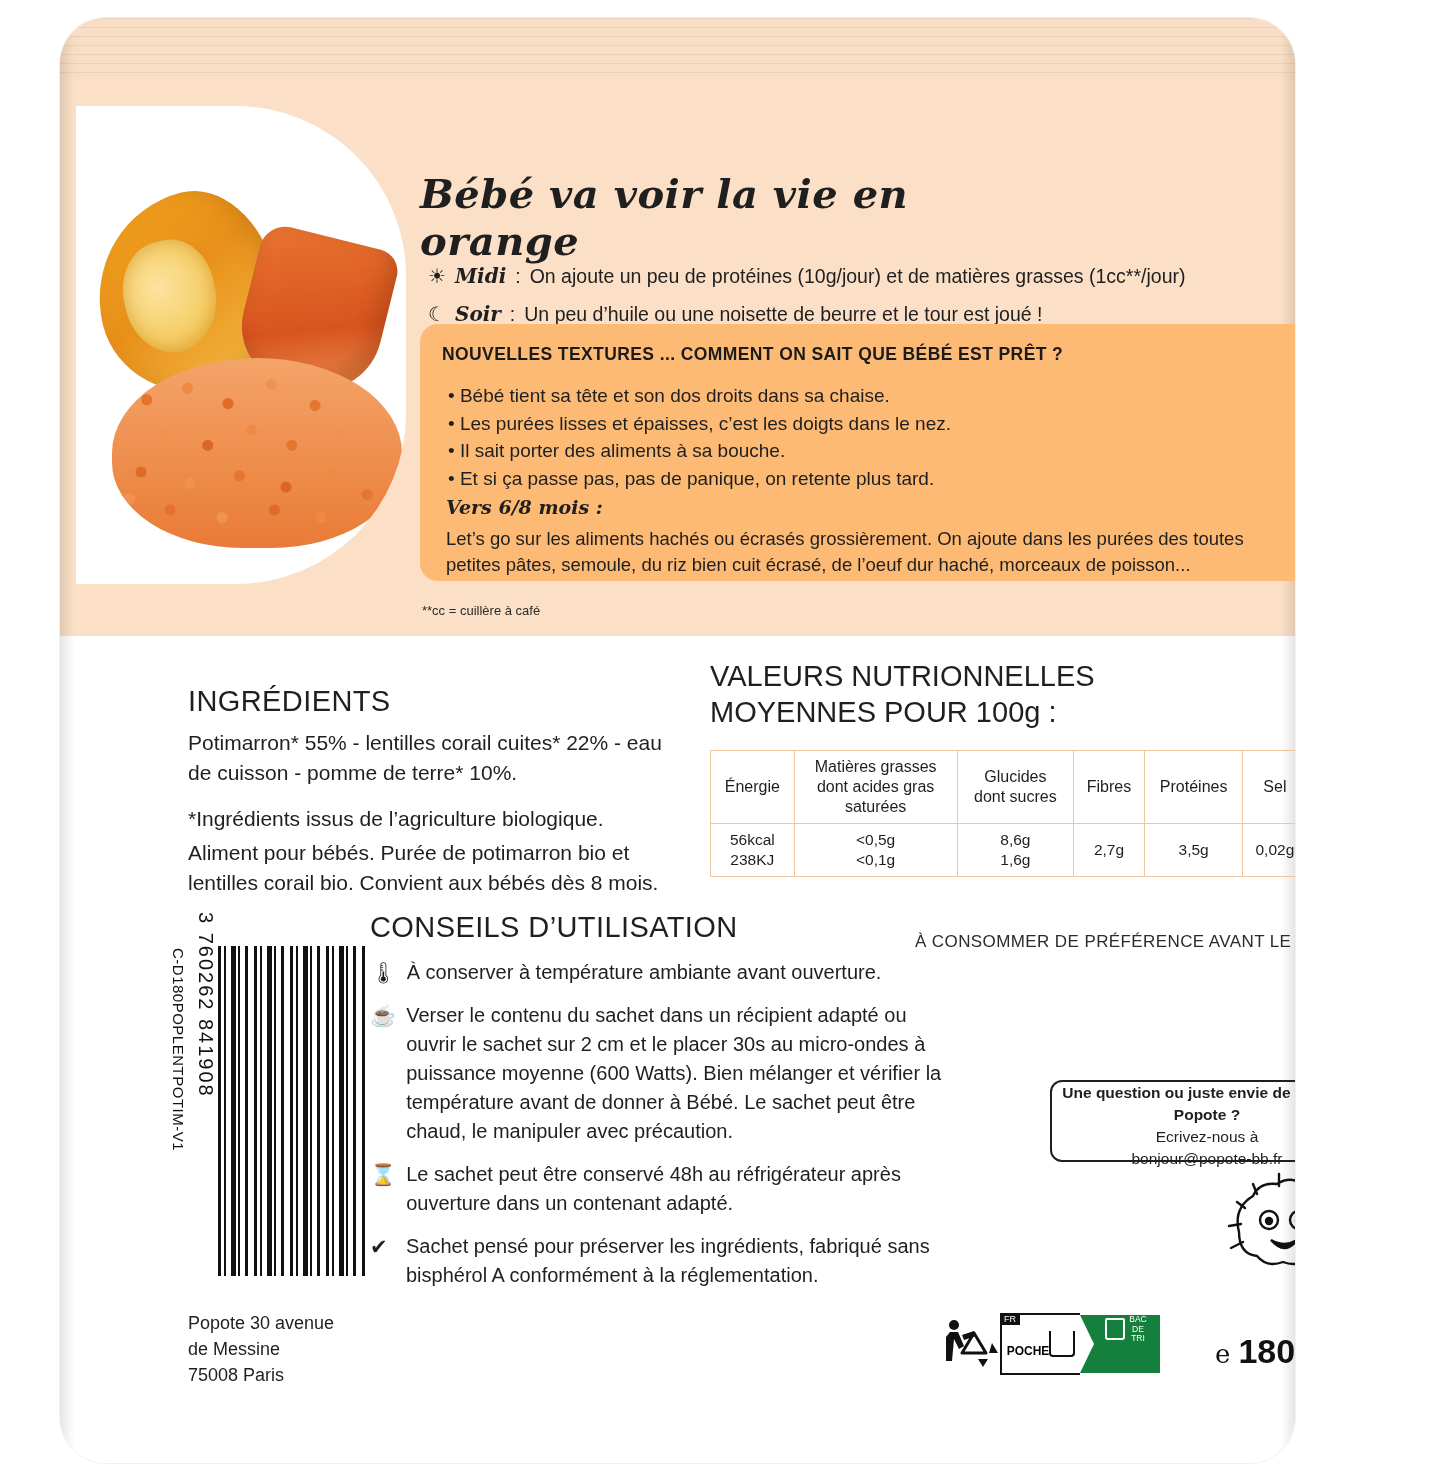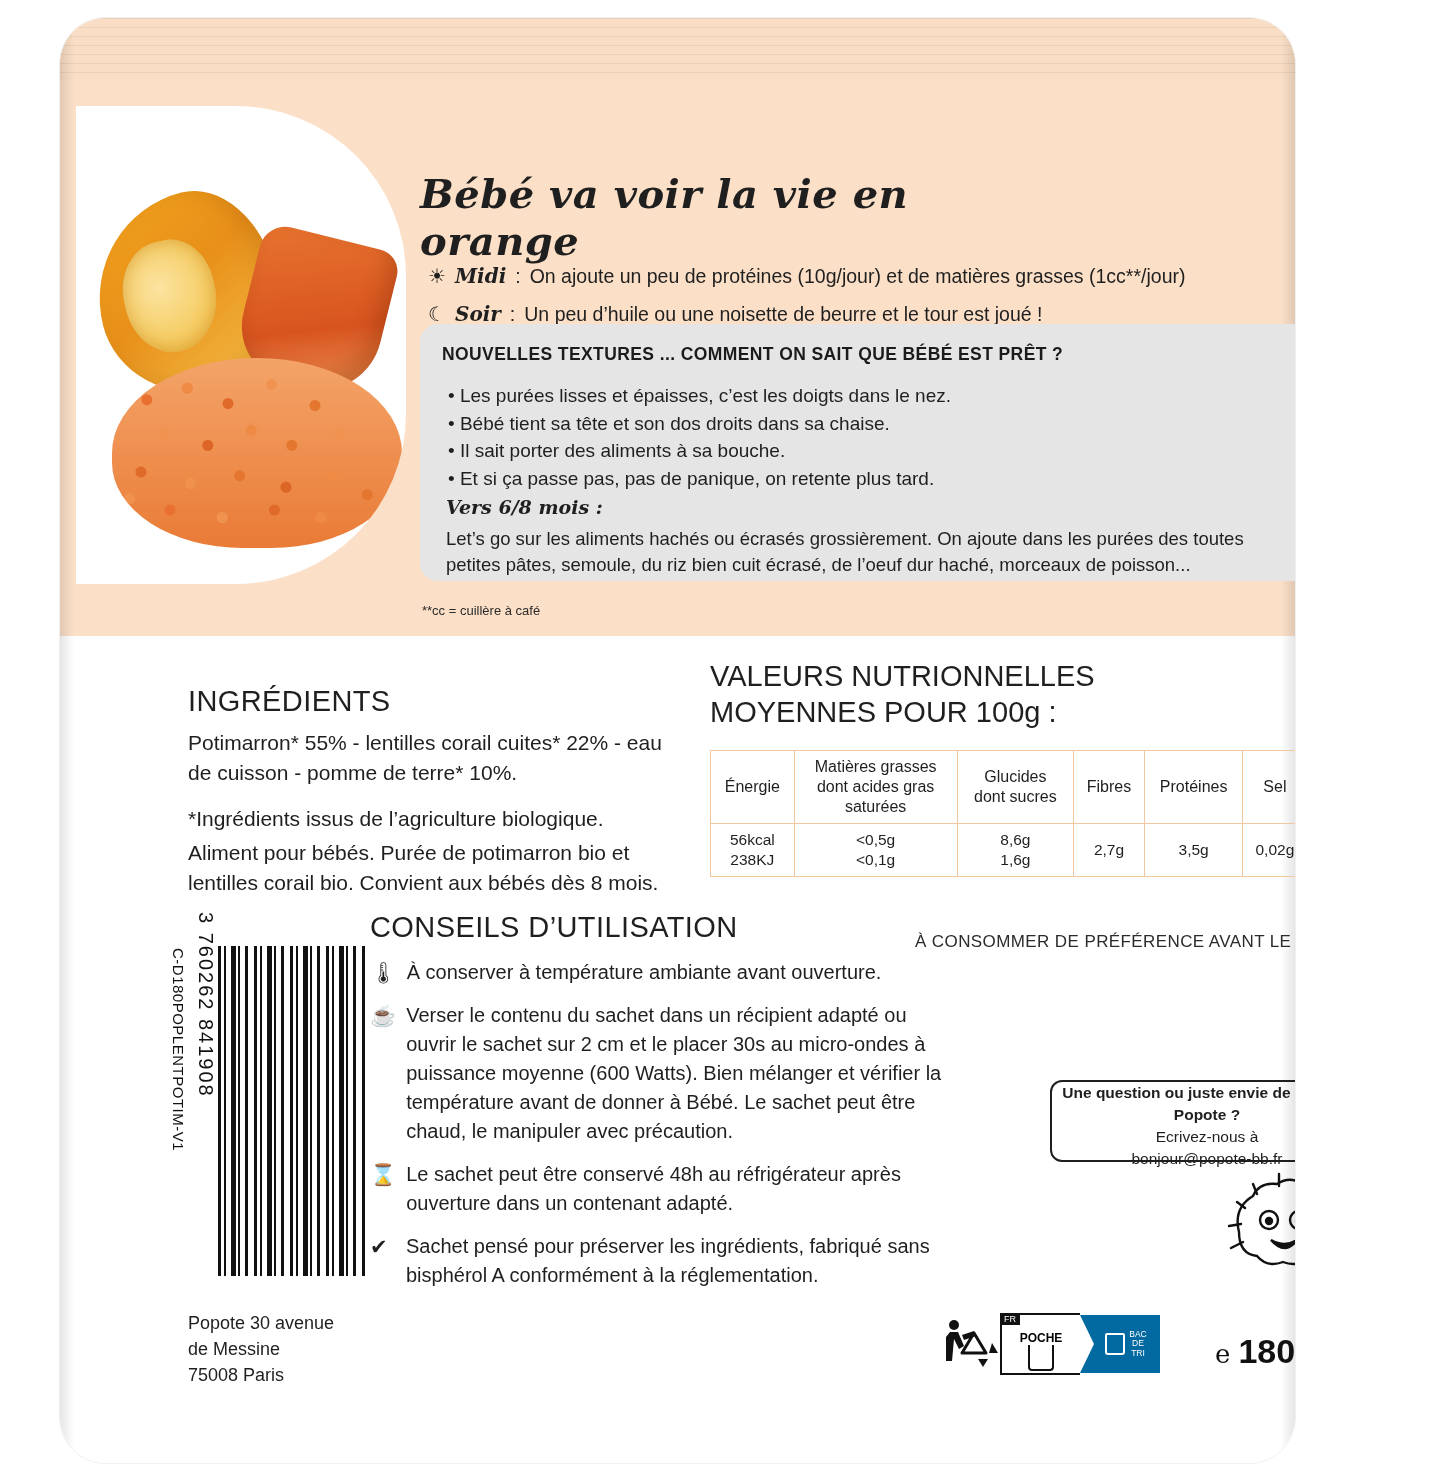--- a/index.html
+++ b/index.html
@@ -104,21 +104,21 @@
     letter-spacing:0.5px;
   }
 
   .meal-line{position:absolute;left:368px;font-size:19.5px;color:#1f1f1f;display:flex;align-items:center;gap:9px;}
   .meal-line .ico{font-size:20px;line-height:1;}
   .meal-line .when{font-family:"DejaVu Serif",serif;font-style:italic;font-weight:700;font-size:20px;}
 
   
   .textures-box{
     position:absolute;left:360px;top:306px;width:895px;height:257px;
-    background:#e5e5e5;border-radius:18px;text-decoration:underline;
+    background:#fdba74;border-radius:18px;text-decoration:underline;
   }
   .textures-title{
     position:absolute;left:22px;top:20px;font-size:17.5px;font-weight:700;
     letter-spacing:0.4px;color:#1b1b1b;
   }
   .bullets{position:absolute;left:28px;top:58px;width:840px;}
   .bullets li{font-size:19px;line-height:27.5px;color:#1f1f1f;list-style:none;}
   .bullets li:before{content:"• ";}
   .bullets{margin:0;padding:0;}
   .vers{
@@ -187,28 +187,28 @@
   .contact .bold{font-weight:700;}
 
   
   .mascot{position:absolute;left:1145px;top:1150px;width:150px;height:130px;}
 
   
   .recyc{position:absolute;left:878px;top:1295px;width:250px;height:62px;display:flex;align-items:center;gap:0;}
   .triman{width:62px;height:58px;}
   .poche-box{
     width:78px;height:58px;border:2px solid #111;border-right:none;
-    display:flex;flex-direction:column;align-items:center;justify-content:center;position:relative;
+    display:flex;flex-direction:row;align-items:center;justify-content:center;position:relative;
   }
   .poche-fr{position:absolute;left:-2px;top:-2px;background:#111;color:#fff;font-size:9px;padding:1px 4px;}
   .poche-label{font-size:12px;font-weight:700;margin-top:14px;}
   .poche-ico{width:22px;height:24px;border:2px solid #111;border-top:none;border-radius:0 0 4px 4px;}
   .bac-box{
-    width:80px;height:58px;background:#0369a1;color:#fff;
-    display:flex;align-items:center;justify-content:center;position:relative;
+    width:80px;height:58px;background:#15803d;color:#fff;
+    display:flex;align-items:flex-start;justify-content:center;position:relative;
     clip-path:polygon(0 0,100% 0,100% 100%,0 100%,14px 50%);
   }
   .bac-inner{display:flex;align-items:center;gap:4px;margin-left:12px;}
   .bac-txt{font-size:8.5px;line-height:9.5px;text-align:center;}
   .bin{width:16px;height:18px;border:2px solid #fff;border-radius:2px 2px 3px 3px;}
   .weight{position:absolute;left:1155px;top:1314px;font-size:34px;font-weight:700;color:#111;display:flex;align-items:baseline;gap:8px;}
   .weight .e{font-size:26px;font-weight:400;font-family:"DejaVu Serif",serif;}
 </style>
 </head>
 <body>
@@ -243,22 +243,22 @@
   <div class="meal-line" style="top:284px;">
     <span class="ico">☾</span>
     <span class="when">Soir</span>
     <span>:</span>
     <span>Un peu d’huile ou une noisette de beurre et le tour est joué !</span>
   </div>
 
   <div class="textures-box">
     <div class="textures-title">NOUVELLES TEXTURES ... COMMENT ON SAIT QUE BÉBÉ EST PRÊT ?</div>
     <ul class="bullets">
+      <li>Bébé tient sa tête et son dos droits dans sa chaise.</li>
       <li>Les purées lisses et épaisses, c’est les doigts dans le nez.</li>
-      <li>Bébé tient sa tête et son dos droits dans sa chaise.</li>
       <li>Il sait porter des aliments à sa bouche.</li>
       <li>Et si ça passe pas, pas de panique, on retente plus tard.</li>
     </ul>
     <div class="vers">Vers 6/8 mois :</div>
     <div class="vers-text">Let’s go sur les aliments hachés ou écrasés grossièrement. On ajoute dans les purées des toutes petites pâtes, semoule, du riz bien cuit écrasé, de l’oeuf dur haché, morceaux de poisson...</div>
   </div>
 
   <div class="footnote">**cc = cuillère à café</div>
 
   <div class="ingredients">

